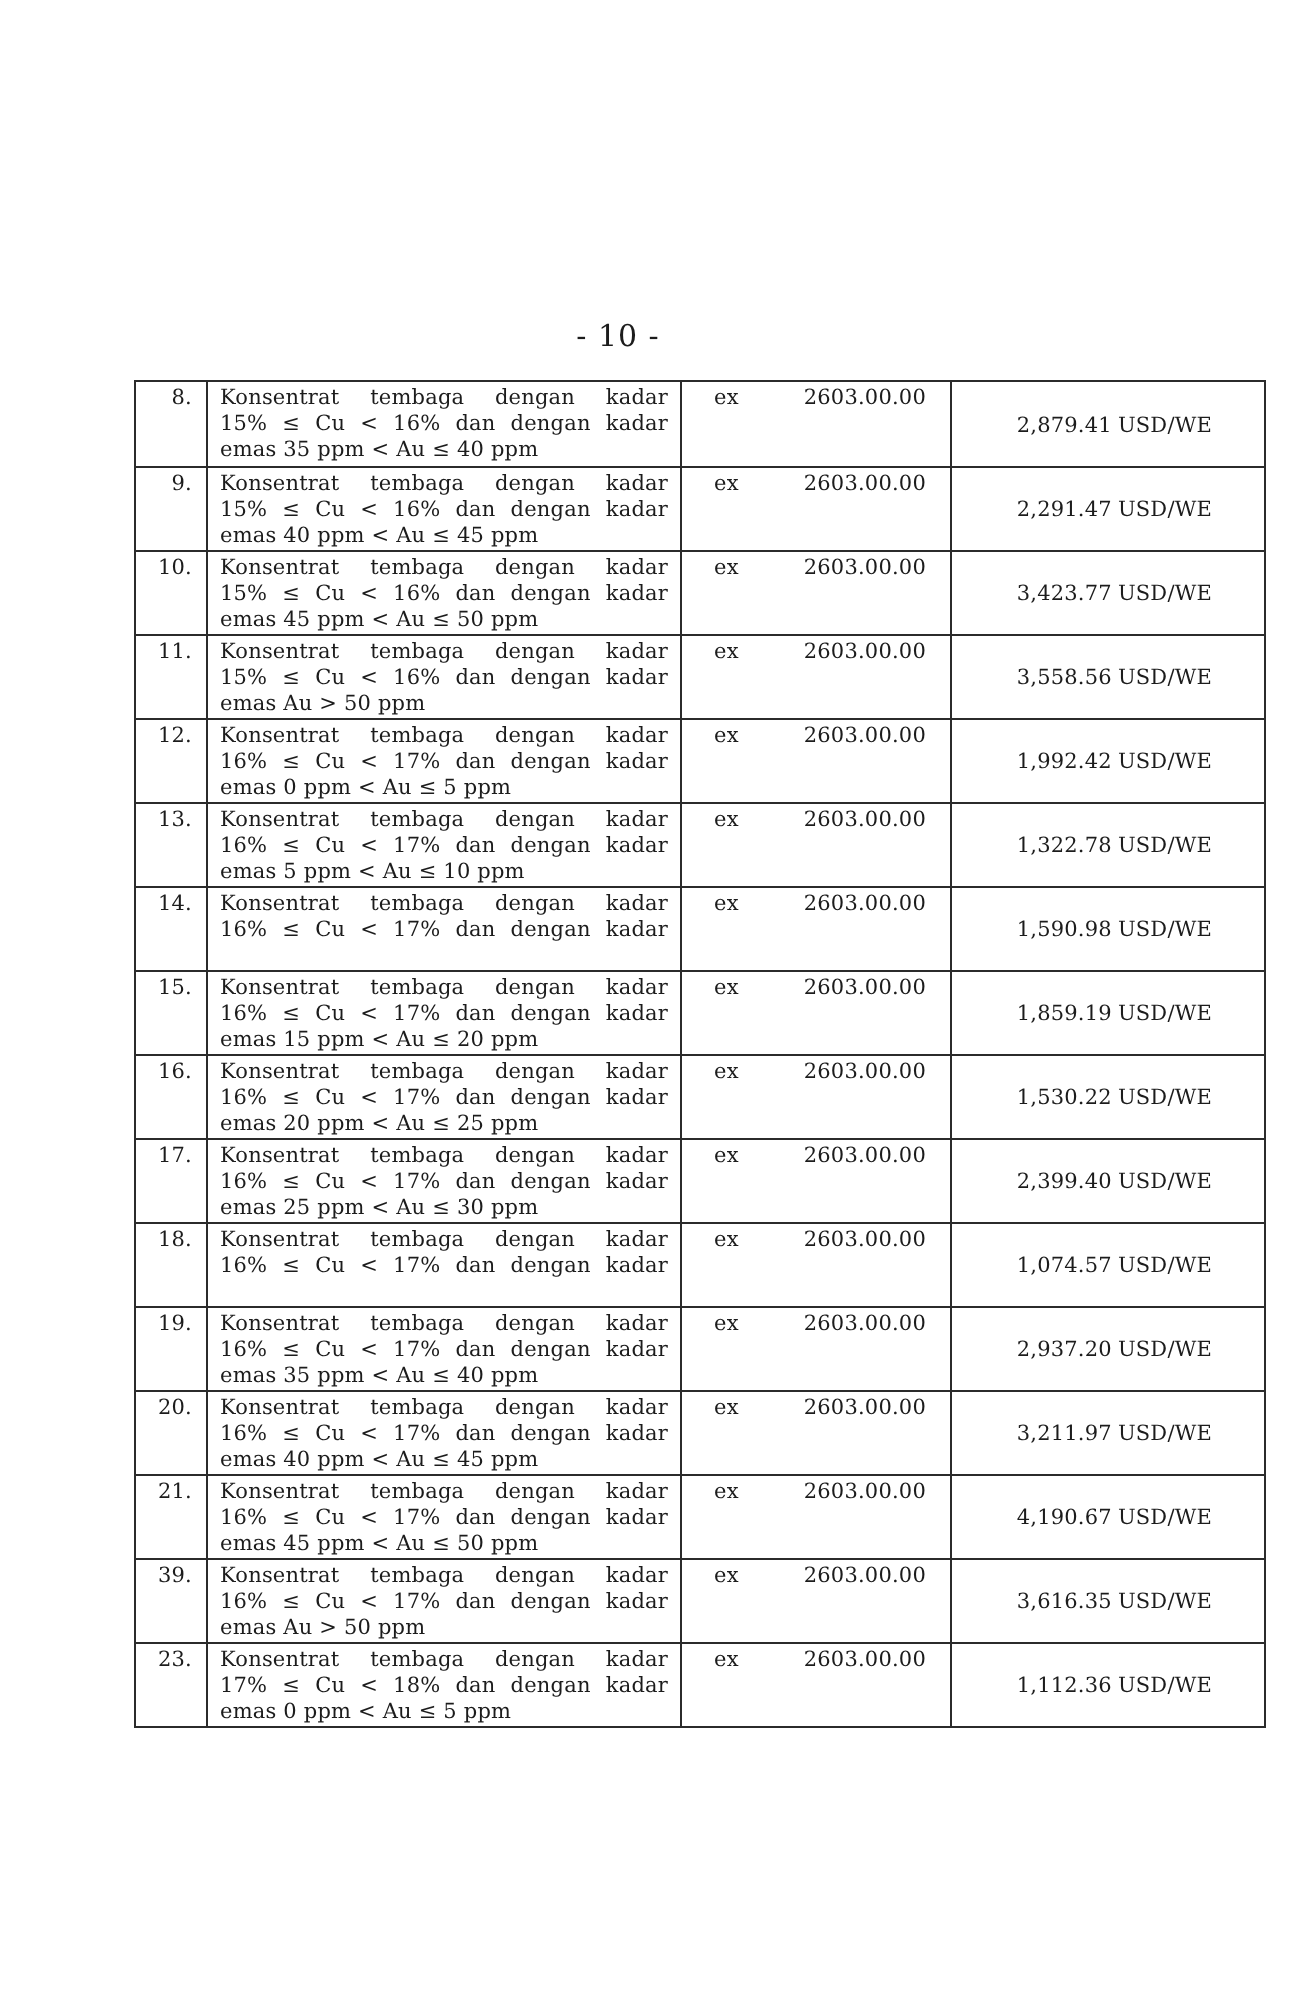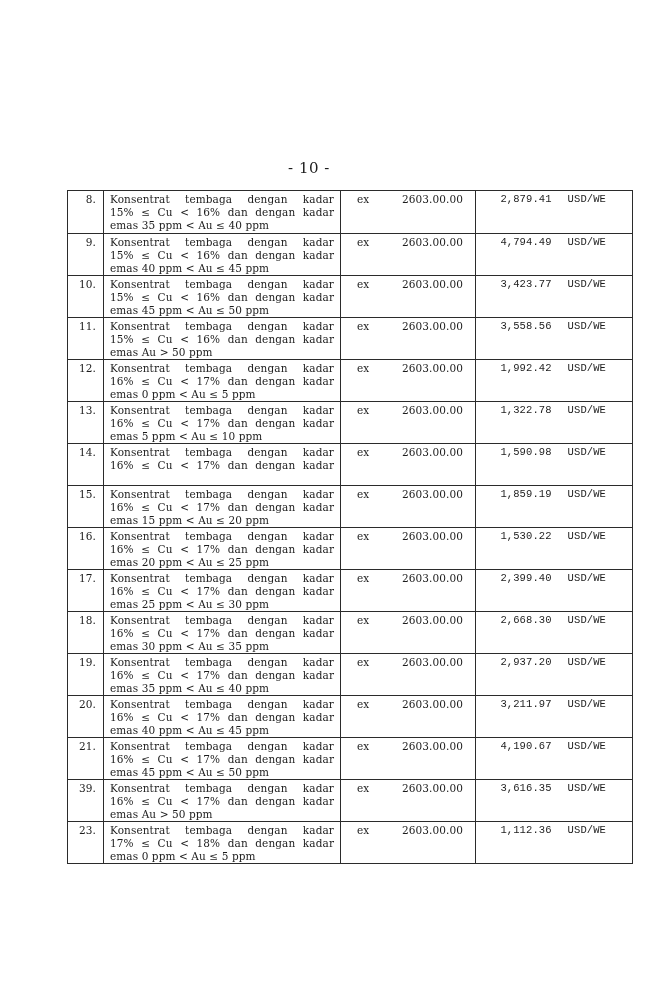--- a/index.html
+++ b/index.html
@@ -48,26 +48,25 @@
     flex: 0 0 135px;
     border-right: 1px solid #2b2b2b;
     display: flex;
     justify-content: space-between;
     align-items: flex-start;
     padding-left: 16px; padding-right: 12px;
   }
   .c-price {
     flex: 1 1 auto;
     display: flex;
-    align-items: flex-start;
+    align-items: center;
     padding-right: 26px;
-    font-family: Liberation Mono, monospace;
   }
   .price { flex: 1 1 auto; text-align: right; }
-  .unit { flex: 0 0 auto; margin-left: 16px; }
+  .unit { flex: 0 0 auto; margin-left: 3px; }
 </style>
 </head>
 <body>
 
 <div class="page-number">- 10 -</div>
 
 <div class="tariff-table">
 
     <div class="row">
       <div class="cell c-no">8.</div>
@@ -91,21 +90,21 @@
       <div class="cell c-desc">
         <div class="desc-line just">Konsentrat tembaga dengan kadar</div>
         <div class="desc-line just">15% ≤ Cu &lt; 16% dan dengan kadar</div>
         <div class="desc-line">emas 40 ppm &lt; Au ≤ 45 ppm</div>
       </div>
       <div class="cell c-hs">
         <span>ex</span>
         <span>2603.00.00</span>
       </div>
       <div class="cell c-price">
-        <span class="price">4,794.49</span>
+        <span class="price">2,291.47</span>
         <span class="unit">USD/WE</span>
       </div>
     </div>
 
     <div class="row">
       <div class="cell c-no">10.</div>
       <div class="cell c-desc">
         <div class="desc-line just">Konsentrat tembaga dengan kadar</div>
         <div class="desc-line just">15% ≤ Cu &lt; 16% dan dengan kadar</div>
         <div class="desc-line">emas 45 ppm &lt; Au ≤ 50 ppm</div>
@@ -236,28 +235,27 @@
         <span class="price">2,399.40</span>
         <span class="unit">USD/WE</span>
       </div>
     </div>
 
     <div class="row">
       <div class="cell c-no">18.</div>
       <div class="cell c-desc">
         <div class="desc-line just">Konsentrat tembaga dengan kadar</div>
         <div class="desc-line just">16% ≤ Cu &lt; 17% dan dengan kadar</div>
-        <div class="desc-line">emas 30 ppm &lt; Au ≤ 35 ppm</div>
-      </div>
-      <div class="cell c-hs">
-        <span>ex</span>
-        <span>2603.00.00</span>
-      </div>
-      <div class="cell c-price">
-        <span class="price">2,668.30</span>
+      </div>
+      <div class="cell c-hs">
+        <span>ex</span>
+        <span>2603.00.00</span>
+      </div>
+      <div class="cell c-price">
+        <span class="price">1,074.57</span>
         <span class="unit">USD/WE</span>
       </div>
     </div>
 
     <div class="row">
       <div class="cell c-no">19.</div>
       <div class="cell c-desc">
         <div class="desc-line just">Konsentrat tembaga dengan kadar</div>
         <div class="desc-line just">16% ≤ Cu &lt; 17% dan dengan kadar</div>
         <div class="desc-line">emas 35 ppm &lt; Au ≤ 40 ppm</div>

